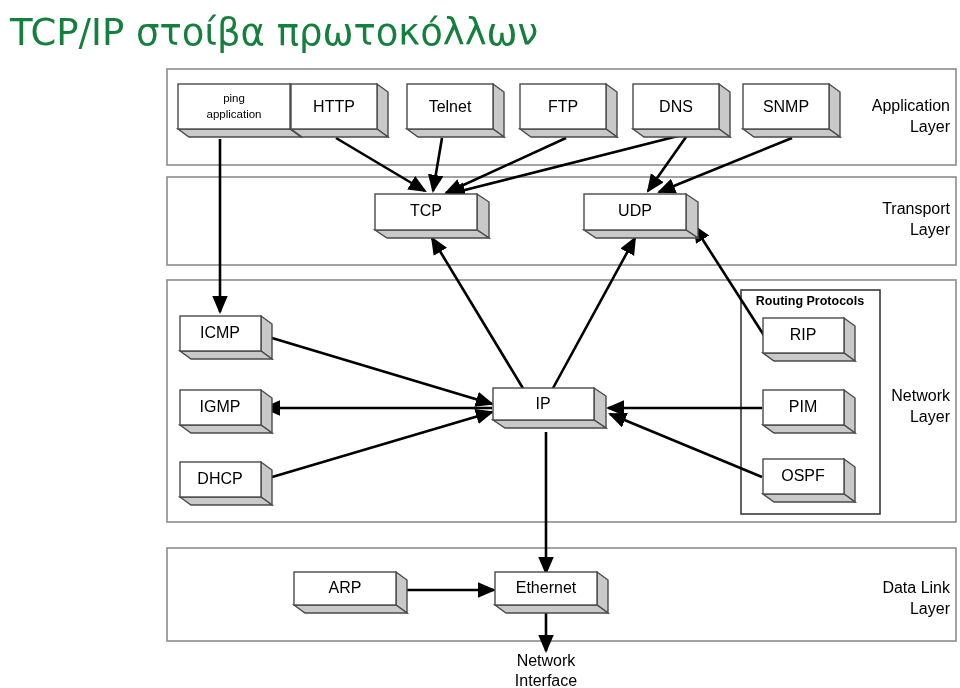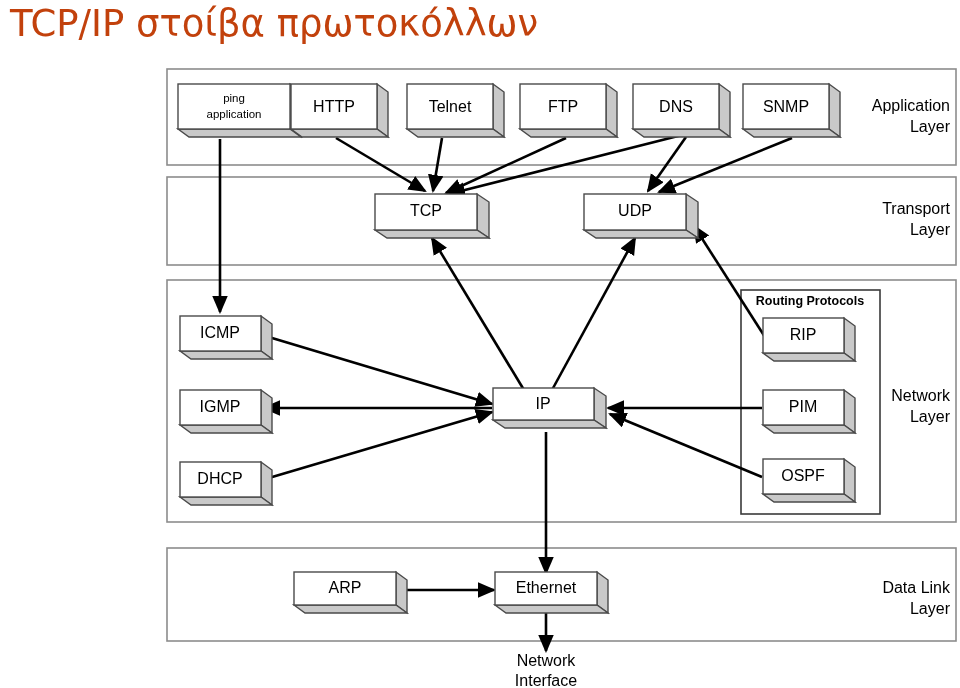--- a/index.html
+++ b/index.html
@@ -16,26 +16,26 @@
   }
   #page {
     position: relative;
     width: 960px;
     height: 688px;
     background: #ffffff;
   }
   #title {
     position: absolute;
     left: 10px;
-    top: 2px;
+    top: 11px;
     font-family: "DejaVu Sans", sans-serif;
     font-size: 37px;
     font-weight: 400;
     letter-spacing: 0px;
-    color: #c2410c;
+    color: #15803d;
     white-space: nowrap;
   }
   #diagram {
     position: absolute;
     left: 0;
     top: 0;
   }
   .layer-rect {
     fill: #ffffff;
     stroke: #8c8c8c;

